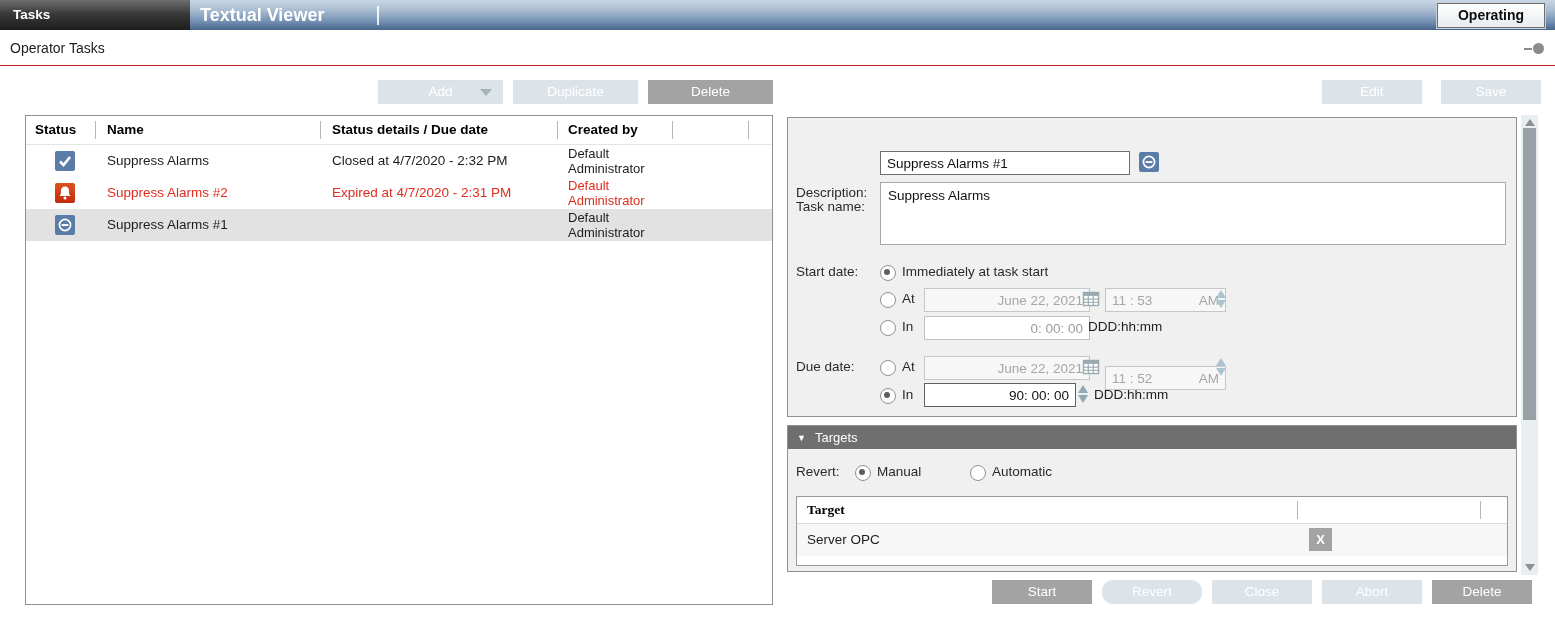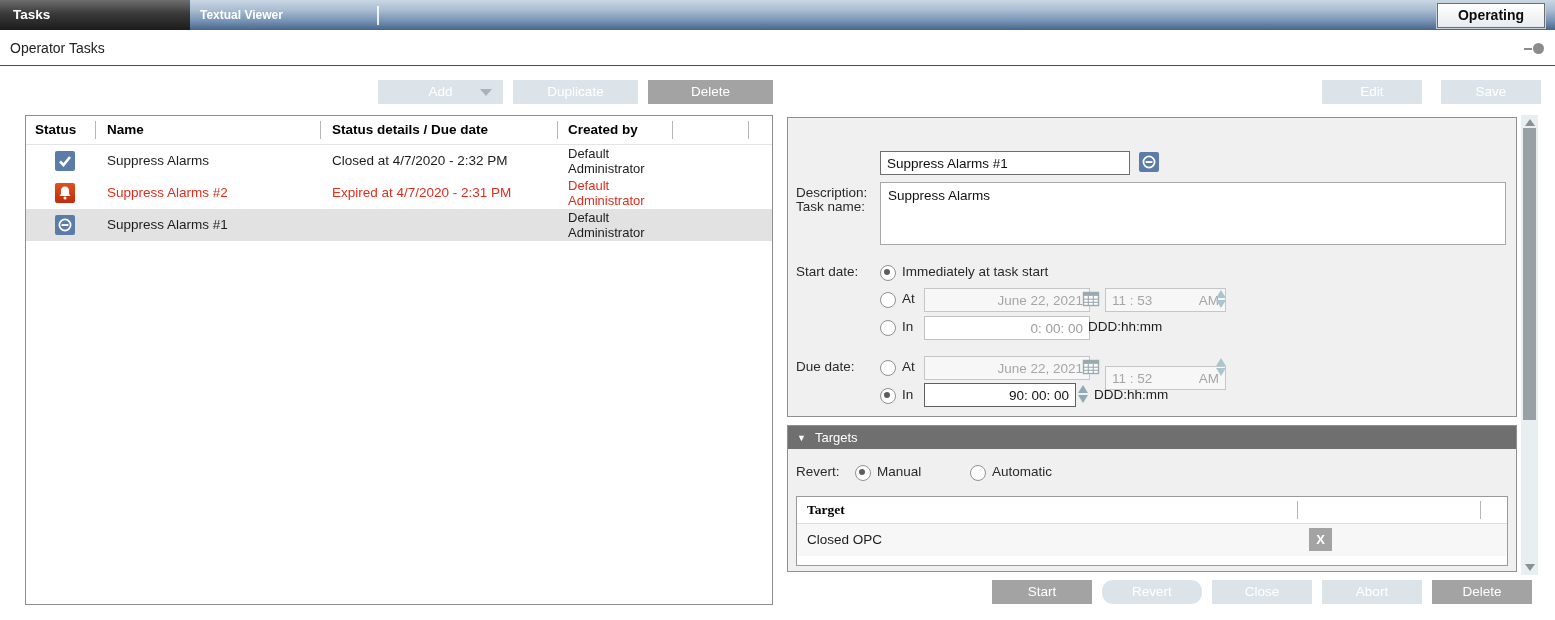--- a/index.html
+++ b/index.html
@@ -7,21 +7,21 @@
        font-family:"Liberation Sans",sans-serif;color:#1d1d1d;font-size:13.5px;}
   .abs{position:absolute;box-sizing:border-box;}
 
   
   .topbar{left:0;top:0;width:1555px;height:30px;
     background:linear-gradient(180deg,#c9d6e4 0%,#a8bbd0 35%,#7390b2 72%,#47658b 100%);}
   .tab-active{left:0;top:0;width:190px;height:30px;
     background:linear-gradient(180deg,#6e6e6e 0%,#3a3a3a 45%,#1c1c1c 100%);
     color:#fff;font-weight:bold;font-size:13.5px;line-height:30px;padding-left:13px;}
   .tab-inactive{left:190px;top:0;width:186px;height:30px;color:#fff;font-weight:bold;
-    font-size:12px;line-height:30px;padding-left:10px;}
+    font-size:18px;line-height:30px;padding-left:10px;}
   .tab-divider{left:377px;top:6px;width:2px;height:19px;background:rgba(255,255,255,.85);}
   .mode-btn{left:1437px;top:3px;width:108px;height:25px;
     background:linear-gradient(180deg,#ffffff 0%,#e7ebef 100%);
     border:1px solid #6d6d6d;color:#0d0d0d;font-weight:bold;font-size:14px;
     text-align:center;line-height:23px;box-shadow:0 0 0 1px #c8d2dc;}
 
   
   .title-row{left:0;top:30px;width:1555px;height:36px;background:#fff;border-bottom:1px solid #b91c1c;}
   .page-title{left:10px;top:0;height:36px;line-height:36px;font-size:14px;color:#222;}
   .pin-icon{left:1524px;top:13px;width:20px;height:11px;}
@@ -269,21 +269,21 @@
     <span class="radio" style="left:182px;top:39px;"></span>
     <div class="lbl" style="left:204px;top:35px;">Automatic</div>
 
     <div class="tgt-table">
       <div class="tgt-head">
         <span class="tt-h" style="left:10px;line-height:26px;font-family:Liberation Serif, serif;">Target</span>
         <span class="col-div" style="left:500px;top:4px;"></span>
         <span class="col-div" style="left:683px;top:4px;"></span>
       </div>
       <div class="tgt-row">
-        <span style="position:absolute;left:10px;line-height:32px;">Closed OPC</span>
+        <span style="position:absolute;left:10px;line-height:32px;">Server OPC</span>
         <span class="x-btn">X</span>
       </div>
     </div>
   </div>
 
   <div class="abs vscroll">
     <span class="sb-up"></span>
     <span class="sb-thumb"></span>
     <span class="sb-dn"></span>
   </div>

